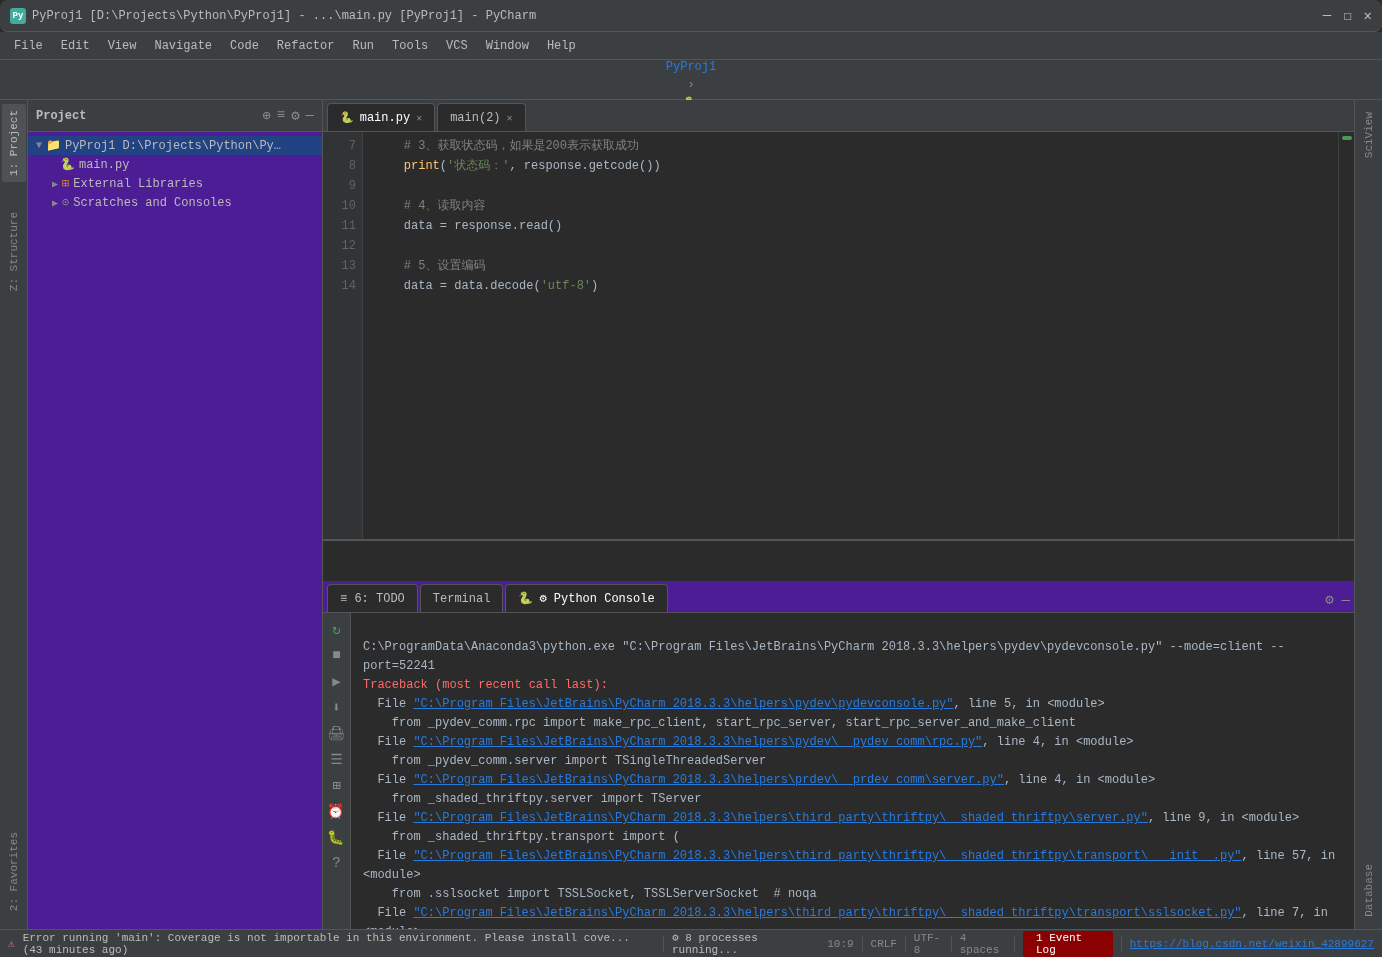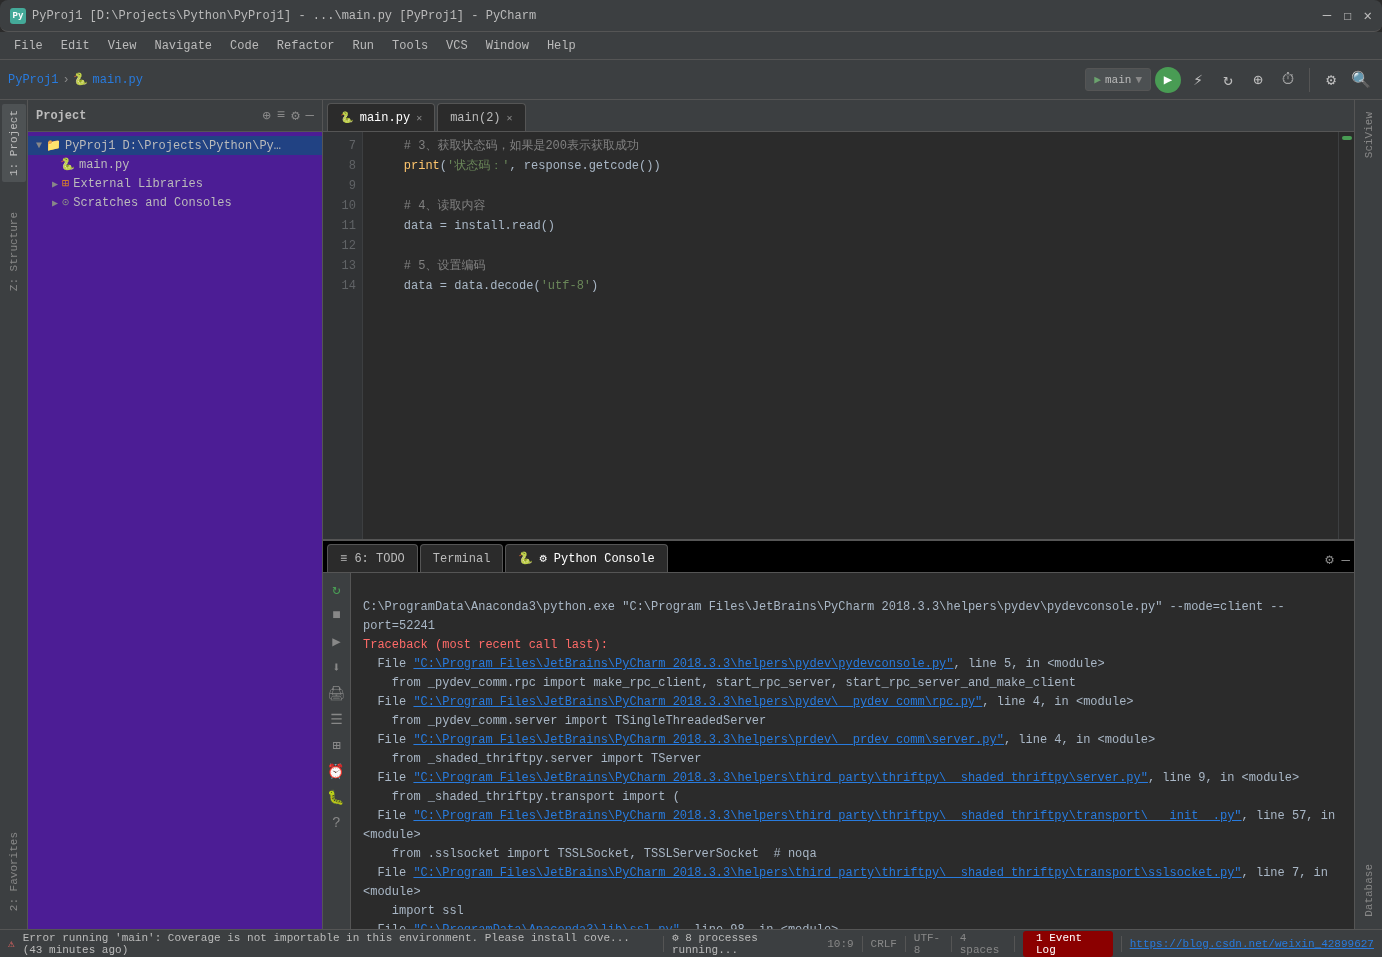--- a/index.html
+++ b/index.html
@@ -56,20 +56,21 @@
 
     
     #toolbar {
       background: #3c3f41;
       height: 40px;
       display: flex;
       align-items: center;
       padding: 0 8px;
       border-bottom: 1px solid #555;
       gap: 4px;
+      flex-direction: column;
     }
     .toolbar-btn {
       padding: 4px 8px;
       background: #4c5052;
       border: 1px solid #555;
       border-radius: 3px;
       color: #bbb;
       font-size: 11px;
       cursor: pointer;
       display: flex; align-items: center; gap: 4px;
@@ -232,25 +233,26 @@
     
     #bottom-panel {
       height: 390px;
       background: #2b2b2b;
       border-top: 2px solid #555;
       display: flex;
       flex-direction: column;
     }
     #bottom-tabs {
       height: 32px;
-      background: #000000;
+      background: #4c1d95;
       display: flex;
       align-items: flex-end;
       border-bottom: 1px solid #555;
       padding: 0 4px;
+      margin-top: 40px;
     }
     .bottom-tab {
       height: 28px;
       padding: 0 12px;
       display: flex;
       align-items: center;
       gap: 6px;
       background: #2b2b2b;
       border: 1px solid #555;
       border-bottom: none;
@@ -477,21 +479,21 @@
           <div>10</div>
           <div>11</div>
           <div>12</div>
           <div>13</div>
           <div>14</div>
         </div>
         <div id="code-content"><span class="code-comment">    # 3、获取状态码，如果是200表示获取成功</span>
 <span>    <span style="color:#ffc66d;">print</span>(<span style="color:#6a8759;">'状态码：'</span>, response.getcode())</span>
 <span></span>
 <span class="code-comment">    # 4、读取内容</span>
-<span>    data = install.read()</span>
+<span>    data = response.read()</span>
 <span></span>
 <span class="code-comment">    # 5、设置编码</span>
 <span>    data = data.decode(<span style="color:#6a8759;">'utf-8'</span>)</span>
 </div>
         <div id="right-strip">
           <div class="right-strip-marker" style="top:4px;"></div>
         </div>
       </div>
     </div>
 

